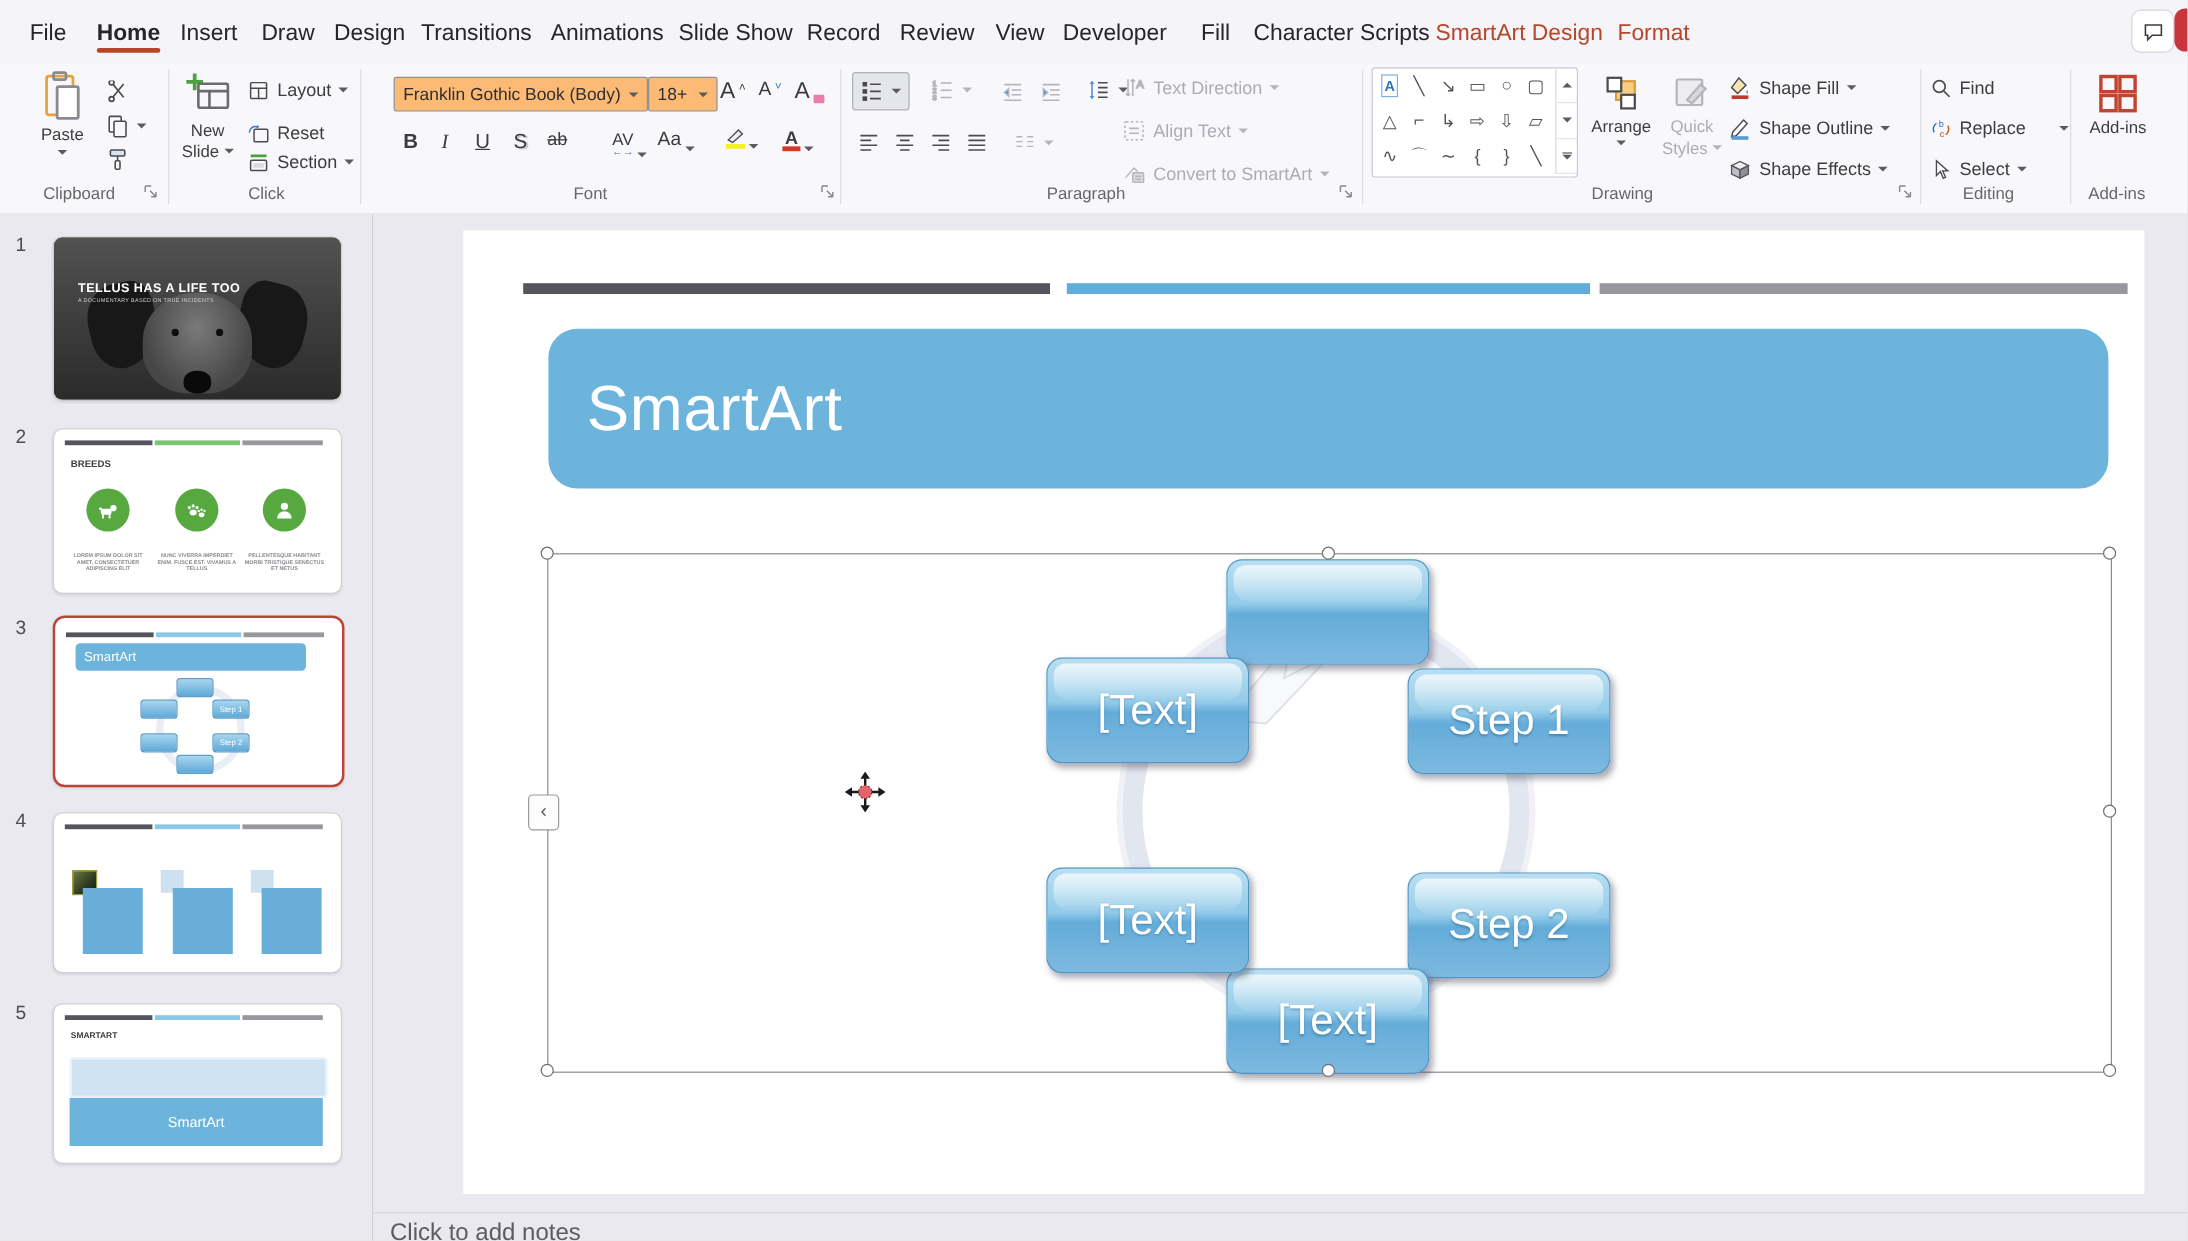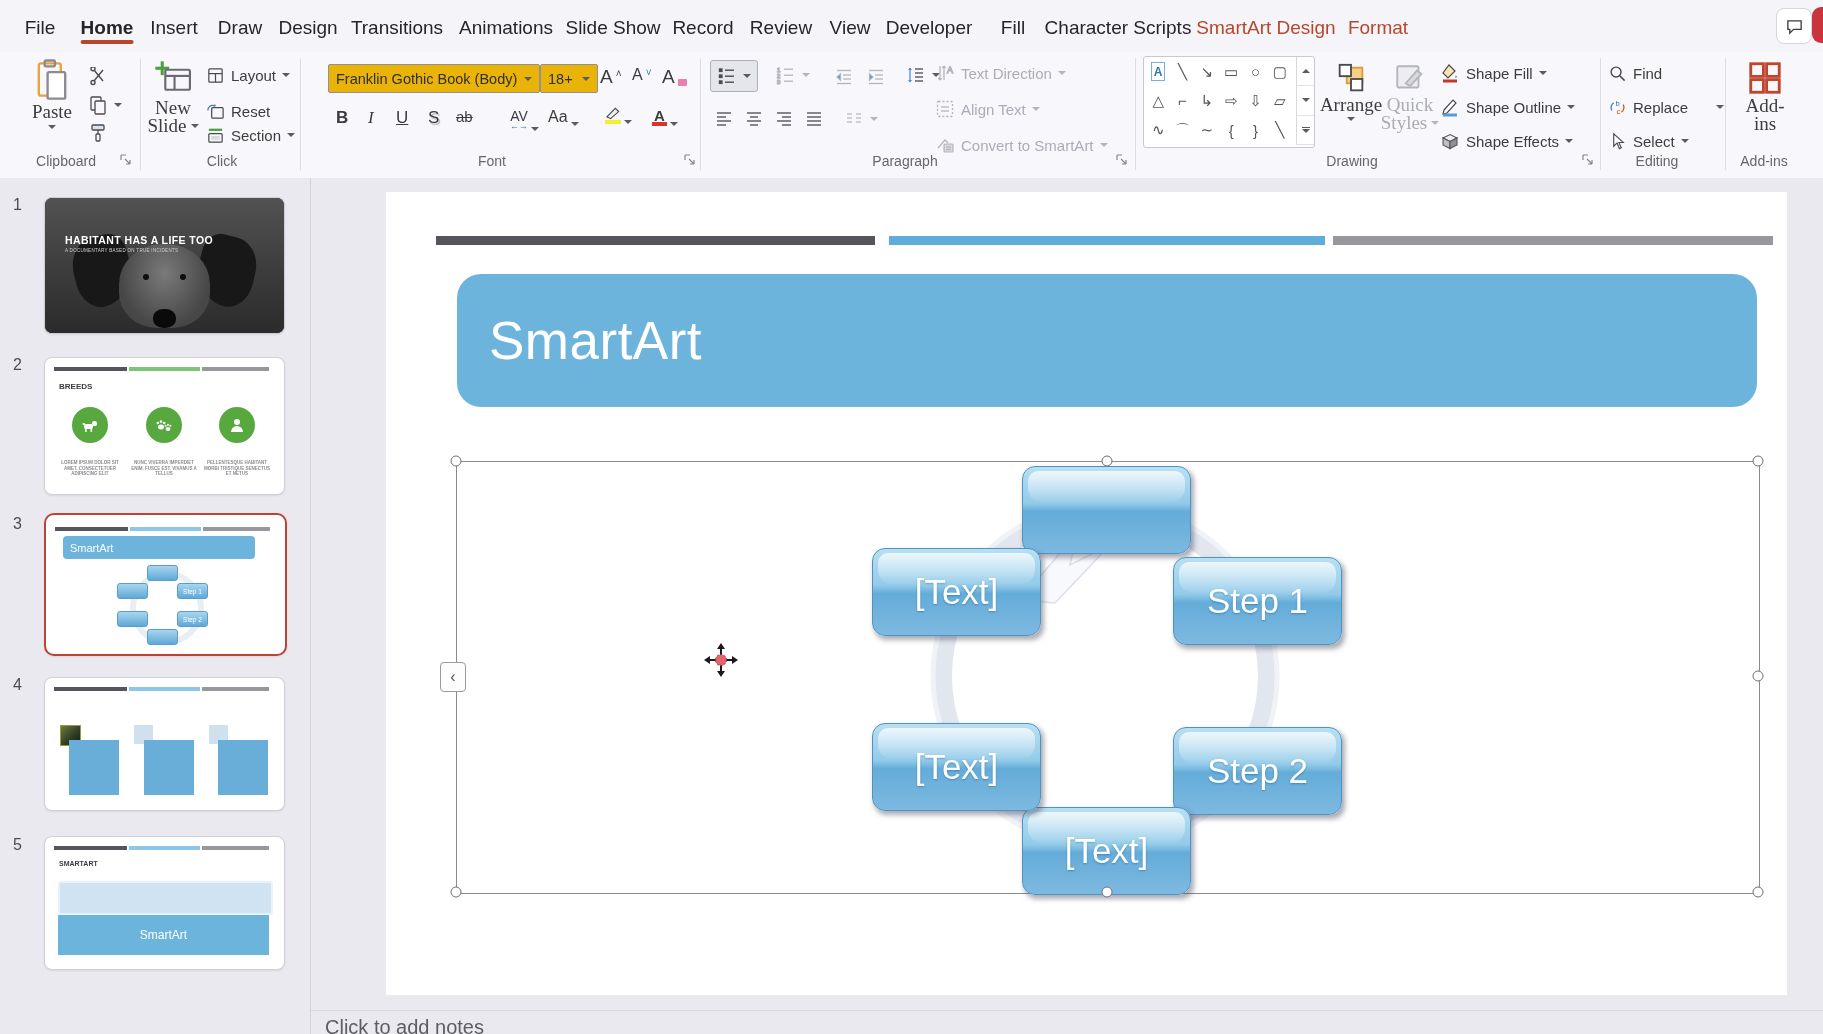--- a/index.html
+++ b/index.html
@@ -16,30 +16,30 @@
   .mb-btn{position:absolute;width:34px;height:34px;top:8px;background:#fff;border:1px solid #d5d5db;
        border-radius:8px;display:flex;align-items:center;justify-content:center;}
   .mb-red{position:absolute;left:1812px;top:7px;width:36px;height:36px;border-radius:9px;background:#c9343d;}
   
   .ribbon{position:absolute;left:0;top:52px;width:1823px;height:126px;background:#f8f7fb;
           border-bottom:1px solid #d2d2d9;}
   .gdiv{position:absolute;top:6px;height:112px;width:1px;background:#ddddE3;}
   .glabel{position:absolute;top:101px;transform:translateX(-50%);font-size:14px;color:#66666d;white-space:nowrap;}
   .launcher{position:absolute;width:16px;height:16px;top:100px;opacity:.8;}
   .rbtn-lg{position:absolute;display:flex;flex-direction:column;align-items:center;
-           font-size:19px;color:#3c3c41;line-height:18px;text-align:center;font-family:Liberation Serif, serif;}
+           font-size:14px;color:#3c3c41;line-height:18px;text-align:center;}
   .rrow{position:absolute;display:flex;align-items:center;gap:6px;height:26px;
         font-size:15px;color:#3c3c41;white-space:nowrap;}
   .caret{width:0;height:0;border-left:4px solid transparent;border-right:4px solid transparent;
          border-top:4.5px solid #5a5a60;display:inline-block;}
   .dis{color:#abadb6;}
   .dis svg *{stroke:#b3b5bd !important;}
   .dis .caret{border-top-color:#b3b5bd;}
   .ic{flex:0 0 auto;}
-  .combo{position:absolute;height:27px;background:#eab308;border:1px solid #90909a;border-radius:2px;
+  .combo{position:absolute;height:27px;background:#fdba74;border:1px solid #90909a;border-radius:2px;
          display:flex;align-items:center;padding:0 7px;font-size:14.5px;color:#2e2e33;gap:6px;}
   .tbtn{position:absolute;font-size:17px;color:#3b3b40;display:flex;align-items:flex-end;gap:3px;}
   .selbox{background:#e4e6eb;border:1px solid #aeb0b7;border-radius:3px;}
   .gal{position:absolute;left:1143px;top:4px;width:170px;height:90px;background:#fff;
        border:1px solid #c9c9cf;border-radius:3px;}
   .galgrid{position:absolute;left:2px;top:0;width:146px;height:88px;display:grid;
        grid-template-columns:repeat(6,1fr);grid-template-rows:repeat(3,1fr);}
   .galcell{display:flex;align-items:center;justify-content:center;font-size:15px;color:#55555c;}
   .galcell.first{color:#2e75b6;font-weight:700;border:1px solid #7ab0e0;margin:5px;font-size:12px;}
   .galscroll{position:absolute;right:0;top:0;width:17px;height:88px;border-left:1px solid #d8d8de;
@@ -536,21 +536,21 @@
   <span class="slidenum" style="top:196px">1</span>
   <div class="thumb" style="top:197px;height:135px;background:#454545">
     <div style="position:absolute;inset:0;background:linear-gradient(180deg,#525252 0%,#3c3c3c 55%,#2b2b2b 100%)">
       <div style="position:absolute;left:12%;top:28%;width:24%;height:52%;background:#181818;border-radius:45% 30% 60% 40%;transform:rotate(-14deg)"></div>
       <div style="position:absolute;right:12%;top:28%;width:24%;height:52%;background:#181818;border-radius:30% 45% 40% 60%;transform:rotate(14deg)"></div>
       <div style="position:absolute;left:31%;top:34%;width:38%;height:62%;background:radial-gradient(ellipse at 50% 35%,#7a7a7a,#474747 70%);border-radius:48% 48% 42% 42%"></div>
       <div style="position:absolute;left:41%;top:56%;width:6px;height:6px;background:#0e0e0e;border-radius:50%"></div>
       <div style="position:absolute;right:41%;top:56%;width:6px;height:6px;background:#0e0e0e;border-radius:50%"></div>
       <div style="position:absolute;left:45%;top:82%;width:10%;height:14%;background:#0a0a0a;border-radius:45%"></div>
     </div>
-    <div style="position:absolute;left:20px;top:36px;color:#fff;font-size:10.5px;font-weight:700;letter-spacing:.4px">HABITANT HAS A LIFE TOO</div>
+    <div style="position:absolute;left:20px;top:36px;color:#fff;font-size:10.5px;font-weight:700;letter-spacing:.4px">TELLUS HAS A LIFE TOO</div>
     <div style="position:absolute;left:20px;top:50px;color:#cfcfcf;font-size:4.5px;letter-spacing:.3px">A DOCUMENTARY BASED ON TRUE INCIDENTS</div>
   </div>
 
   <span class="slidenum" style="top:356px">2</span>
   <div class="thumb" style="top:357px;height:136px">
     <div class="tbars">
         <i style="left:0;width:73px;background:#54565b"></i>
         <i style="left:75px;width:71px;background:#7cc576"></i>
         <i style="left:148px;width:67px;background:#97989c"></i>
       </div>

